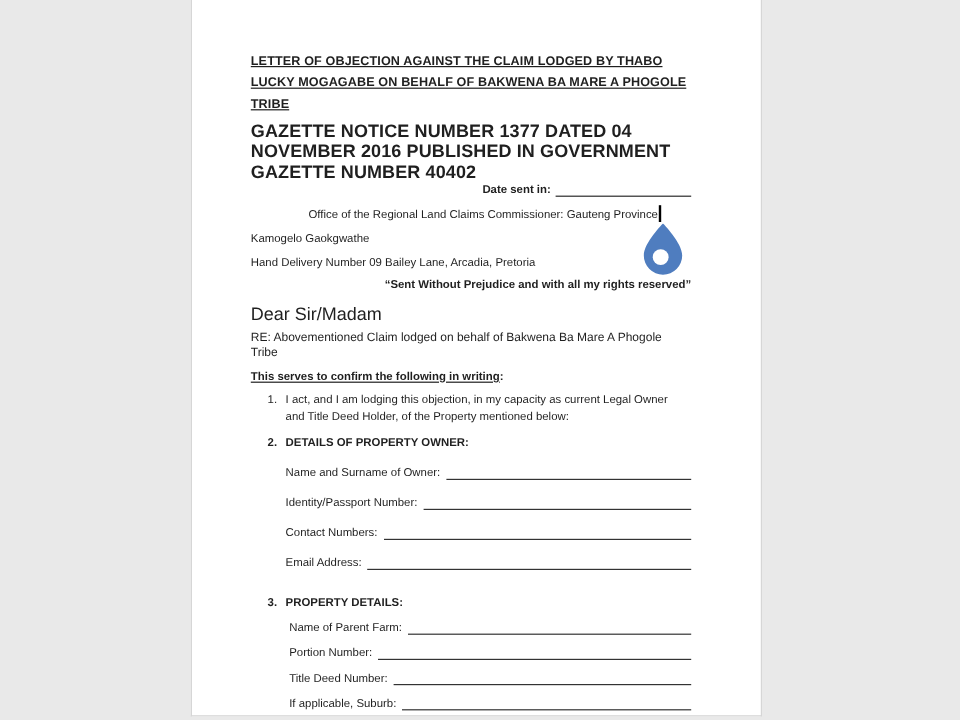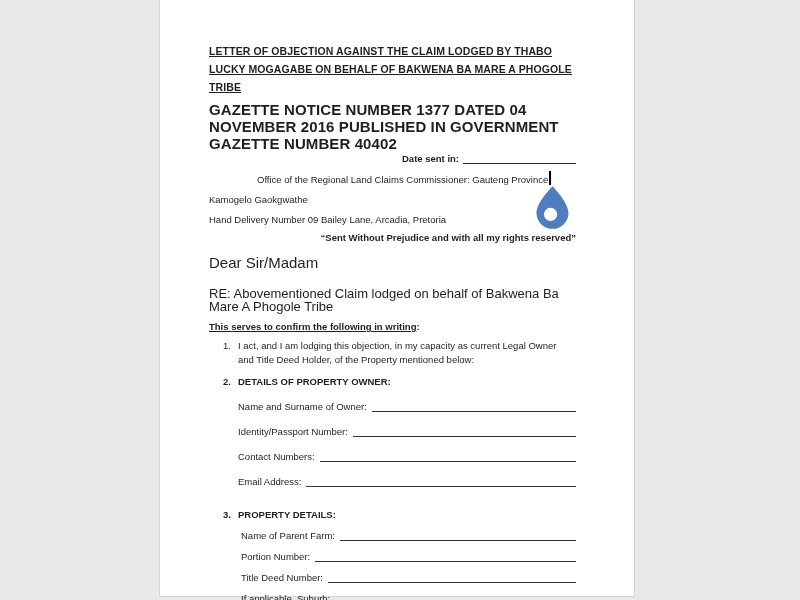--- a/index.html
+++ b/index.html
@@ -49,21 +49,21 @@
   }
   .drop-handle {
     position:absolute; left:-12px; top:13px;
     width:33px; height:44px;
   }
   .prejudice {
     margin-top:5px; font-size:9.5px; font-weight:bold;
     text-align:right; line-height:13px;
   }
   .salutation { margin-top:12px; font-size:15px; line-height:13px; }
-  .re-line { margin-top:18px; font-size:13px; line-height:13px; }
+  .re-line { margin-top:6px; font-size:10px; line-height:13px; }
   .confirm-heading { margin-top:7px; font-size:9.5px; font-weight:bold; line-height:13px; }
   .confirm-heading .u { text-decoration:underline; }
   .list-item {
     margin-top:6px; margin-left:14px;
     display:flex; font-size:9.5px; line-height:14px;
   }
   .list-item .num { min-width:15px; }
   .list-item .txt { max-width:336px; }
   .section-heading {
     margin-left:14px; display:flex;

